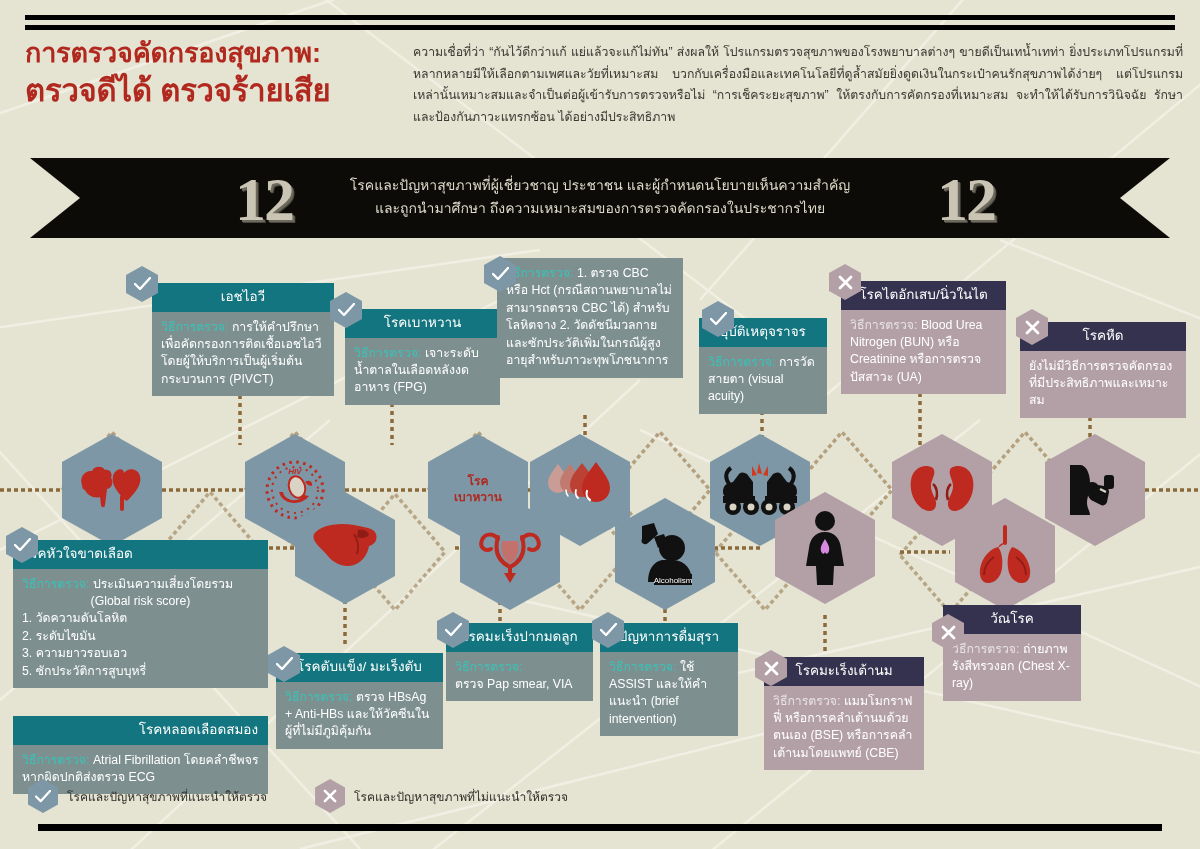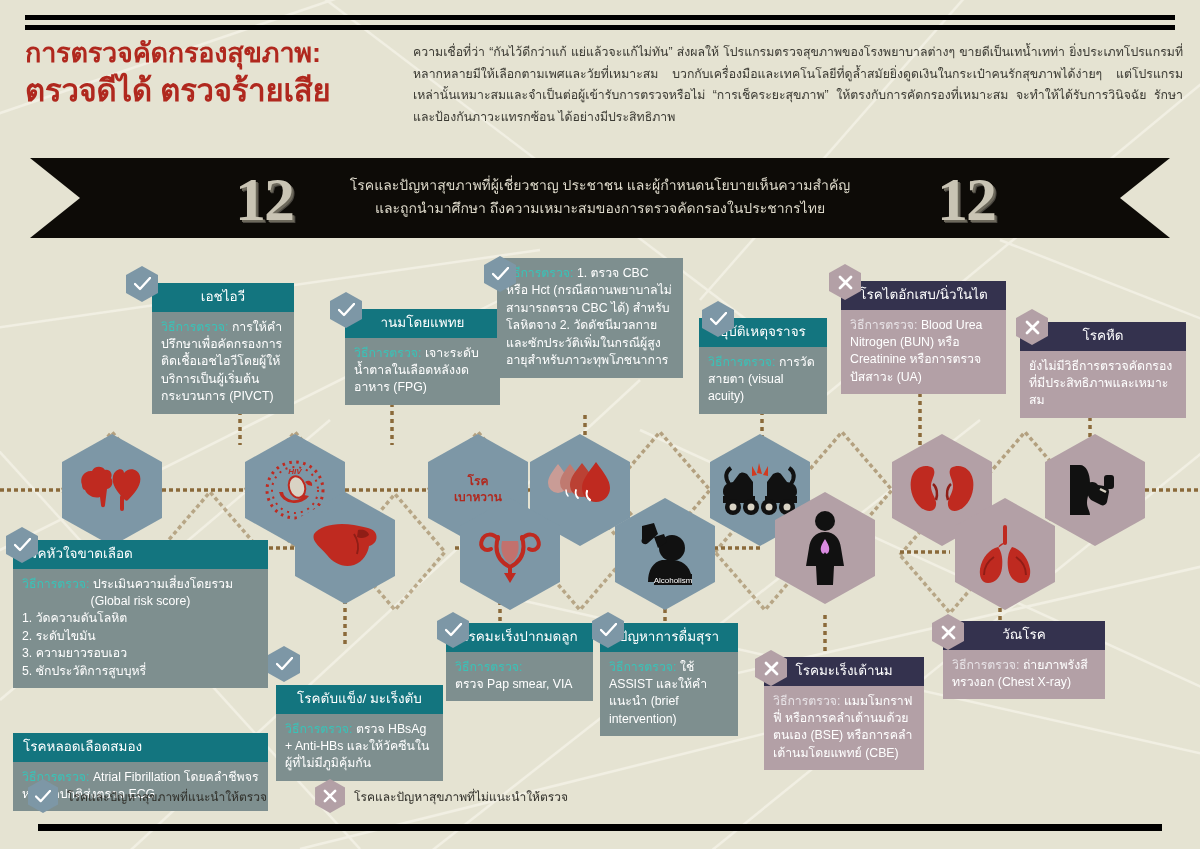--- a/index.html
+++ b/index.html
@@ -356,32 +356,32 @@
     <svg width="62" height="62" viewBox="0 0 62 62">
       <g fill="#111111">
         <path d="M6 6h10c6 0 10 8 10 18 0 8-3 14-3 20 0 5 3 8 3 12H6z"></path>
         <path d="M24 24c4-2 8-1 10 2l6 1c3 0 5 3 5 6l-2 10c-1 3-4 4-6 3l-8-4c-4-2-6-6-5-10z"></path>
         <rect x="40" y="16" width="10" height="14" rx="3"></rect>
       </g>
       <path d="M36 30l6 3" stroke="#d9d3c4" stroke-width="2.5"></path>
     </svg>
   </div>
 
-  <div class="card teal" style="left:152px; top:283px; width:142px;">
+  <div class="card teal" style="left:152px; top:283px; width:182px;">
     <div class="card-head">เอชไอวี</div>
     <div class="card-body"><span class="lead">วิธีการตรวจ:</span><span> การให้คำปรึกษาเพื่อคัดกรองการติดเชื้อเอชไอวีโดยผู้ให้บริการเป็นผู้เริ่มต้นกระบวนการ (PIVCT)</span></div>
   </div>
   <div class="badge ok" style="left:126px; top:266px;">
     <svg width="17" height="14" viewBox="0 0 17 14">
         <path d="M1 7l5 5 10-11" stroke="#fff" stroke-width="2.4" fill="none" stroke-linecap="round" stroke-linejoin="round"></path>
       </svg>
   </div>
 
   <div class="card teal" style="left:345px; top:309px; width:155px;">
-    <div class="card-head">านมโดยแพทย</div>
+    <div class="card-head">โรคเบาหวาน</div>
     <div class="card-body"><span class="lead">วิธีการตรวจ:</span><span> เจาะระดับน้ำตาลในเลือดหลังงดอาหาร (FPG)</span></div>
   </div>
   <div class="badge ok" style="left:330px; top:292px;">
     <svg width="17" height="14" viewBox="0 0 17 14">
         <path d="M1 7l5 5 10-11" stroke="#fff" stroke-width="2.4" fill="none" stroke-linecap="round" stroke-linejoin="round"></path>
       </svg>
   </div>
 
   <div class="card teal" style="left:497px; top:258px; width:186px;">
     <div class="card-body"><span class="lead">วิธีการตรวจ:</span><span> 1. ตรวจ CBC หรือ Hct (กรณีสถานพยาบาลไม่สามารถตรวจ CBC ได้) สำหรับโลหิตจาง 2. วัดดัชนีมวลกายและซักประวัติเพิ่มในกรณีผู้สูงอายุสำหรับภาวะทุพโภชนาการ</span></div>
@@ -433,25 +433,25 @@
       <div>5. ซักประวัติการสูบบุหรี่</div>
     </div>
   </div>
   <div class="badge ok" style="left:6px; top:527px;">
     <svg width="17" height="14" viewBox="0 0 17 14">
         <path d="M1 7l5 5 10-11" stroke="#fff" stroke-width="2.4" fill="none" stroke-linecap="round" stroke-linejoin="round"></path>
       </svg>
   </div>
 
   <div class="card teal" style="left:13px; top:716px; width:255px;">
-    <div class="card-head" style="text-align:left;margin-top:17px;">โรคหลอดเลือดสมอง</div>
+    <div class="card-head" style="text-align:right;">โรคหลอดเลือดสมอง</div>
     <div class="card-body"><span class="lead">วิธีการตรวจ:</span><span> Atrial Fibrillation โดยคลำชีพจร หากผิดปกติส่งตรวจ ECG</span></div>
   </div>
 
-  <div class="card teal" style="left:276px; top:685px; width:167px;">
+  <div class="card teal" style="left:276px; top:653px; width:167px;">
     <div class="card-head">โรคตับแข็ง/ มะเร็งตับ</div>
     <div class="card-body"><span class="lead">วิธีการตรวจ:</span><span> ตรวจ HBsAg + Anti-HBs และให้วัคซีนในผู้ที่ไม่มีภูมิคุ้มกัน</span></div>
   </div>
   <div class="badge ok" style="left:268px; top:646px;">
     <svg width="17" height="14" viewBox="0 0 17 14">
         <path d="M1 7l5 5 10-11" stroke="#fff" stroke-width="2.4" fill="none" stroke-linecap="round" stroke-linejoin="round"></path>
       </svg>
   </div>
 
   <div class="card teal" style="left:446px; top:623px; width:147px;">
@@ -480,21 +480,21 @@
   <div class="card dark" style="left:764px; top:657px; width:160px;border-radius:25px;">
     <div class="card-head">โรคมะเร็งเต้านม</div>
     <div class="card-body"><span class="lead">วิธีการตรวจ:</span><span> แมมโมกราฟฟี่ หรือการคลำเต้านมด้วยตนเอง (BSE) หรือการคลำเต้านมโดยแพทย์ (CBE)</span></div>
   </div>
   <div class="badge no" style="left:755px; top:650px;">
     <svg width="15" height="15" viewBox="0 0 15 15">
         <path d="M2 2l11 11M13 2L2 13" stroke="#fff" stroke-width="2.8" stroke-linecap="round"></path>
       </svg>
   </div>
 
-  <div class="card dark" style="left:943px; top:621px; width:162px;">
+  <div class="card dark" style="left:943px; top:605px; width:138px;">
     <div class="card-head">วัณโรค</div>
     <div class="card-body"><span class="lead">วิธีการตรวจ:</span><span> ถ่ายภาพรังสีทรวงอก (Chest X-ray)</span></div>
   </div>
   <div class="badge no" style="left:932px; top:614px;">
     <svg width="15" height="15" viewBox="0 0 15 15">
         <path d="M2 2l11 11M13 2L2 13" stroke="#fff" stroke-width="2.8" stroke-linecap="round"></path>
       </svg>
   </div>
 
   <div id="legend">

